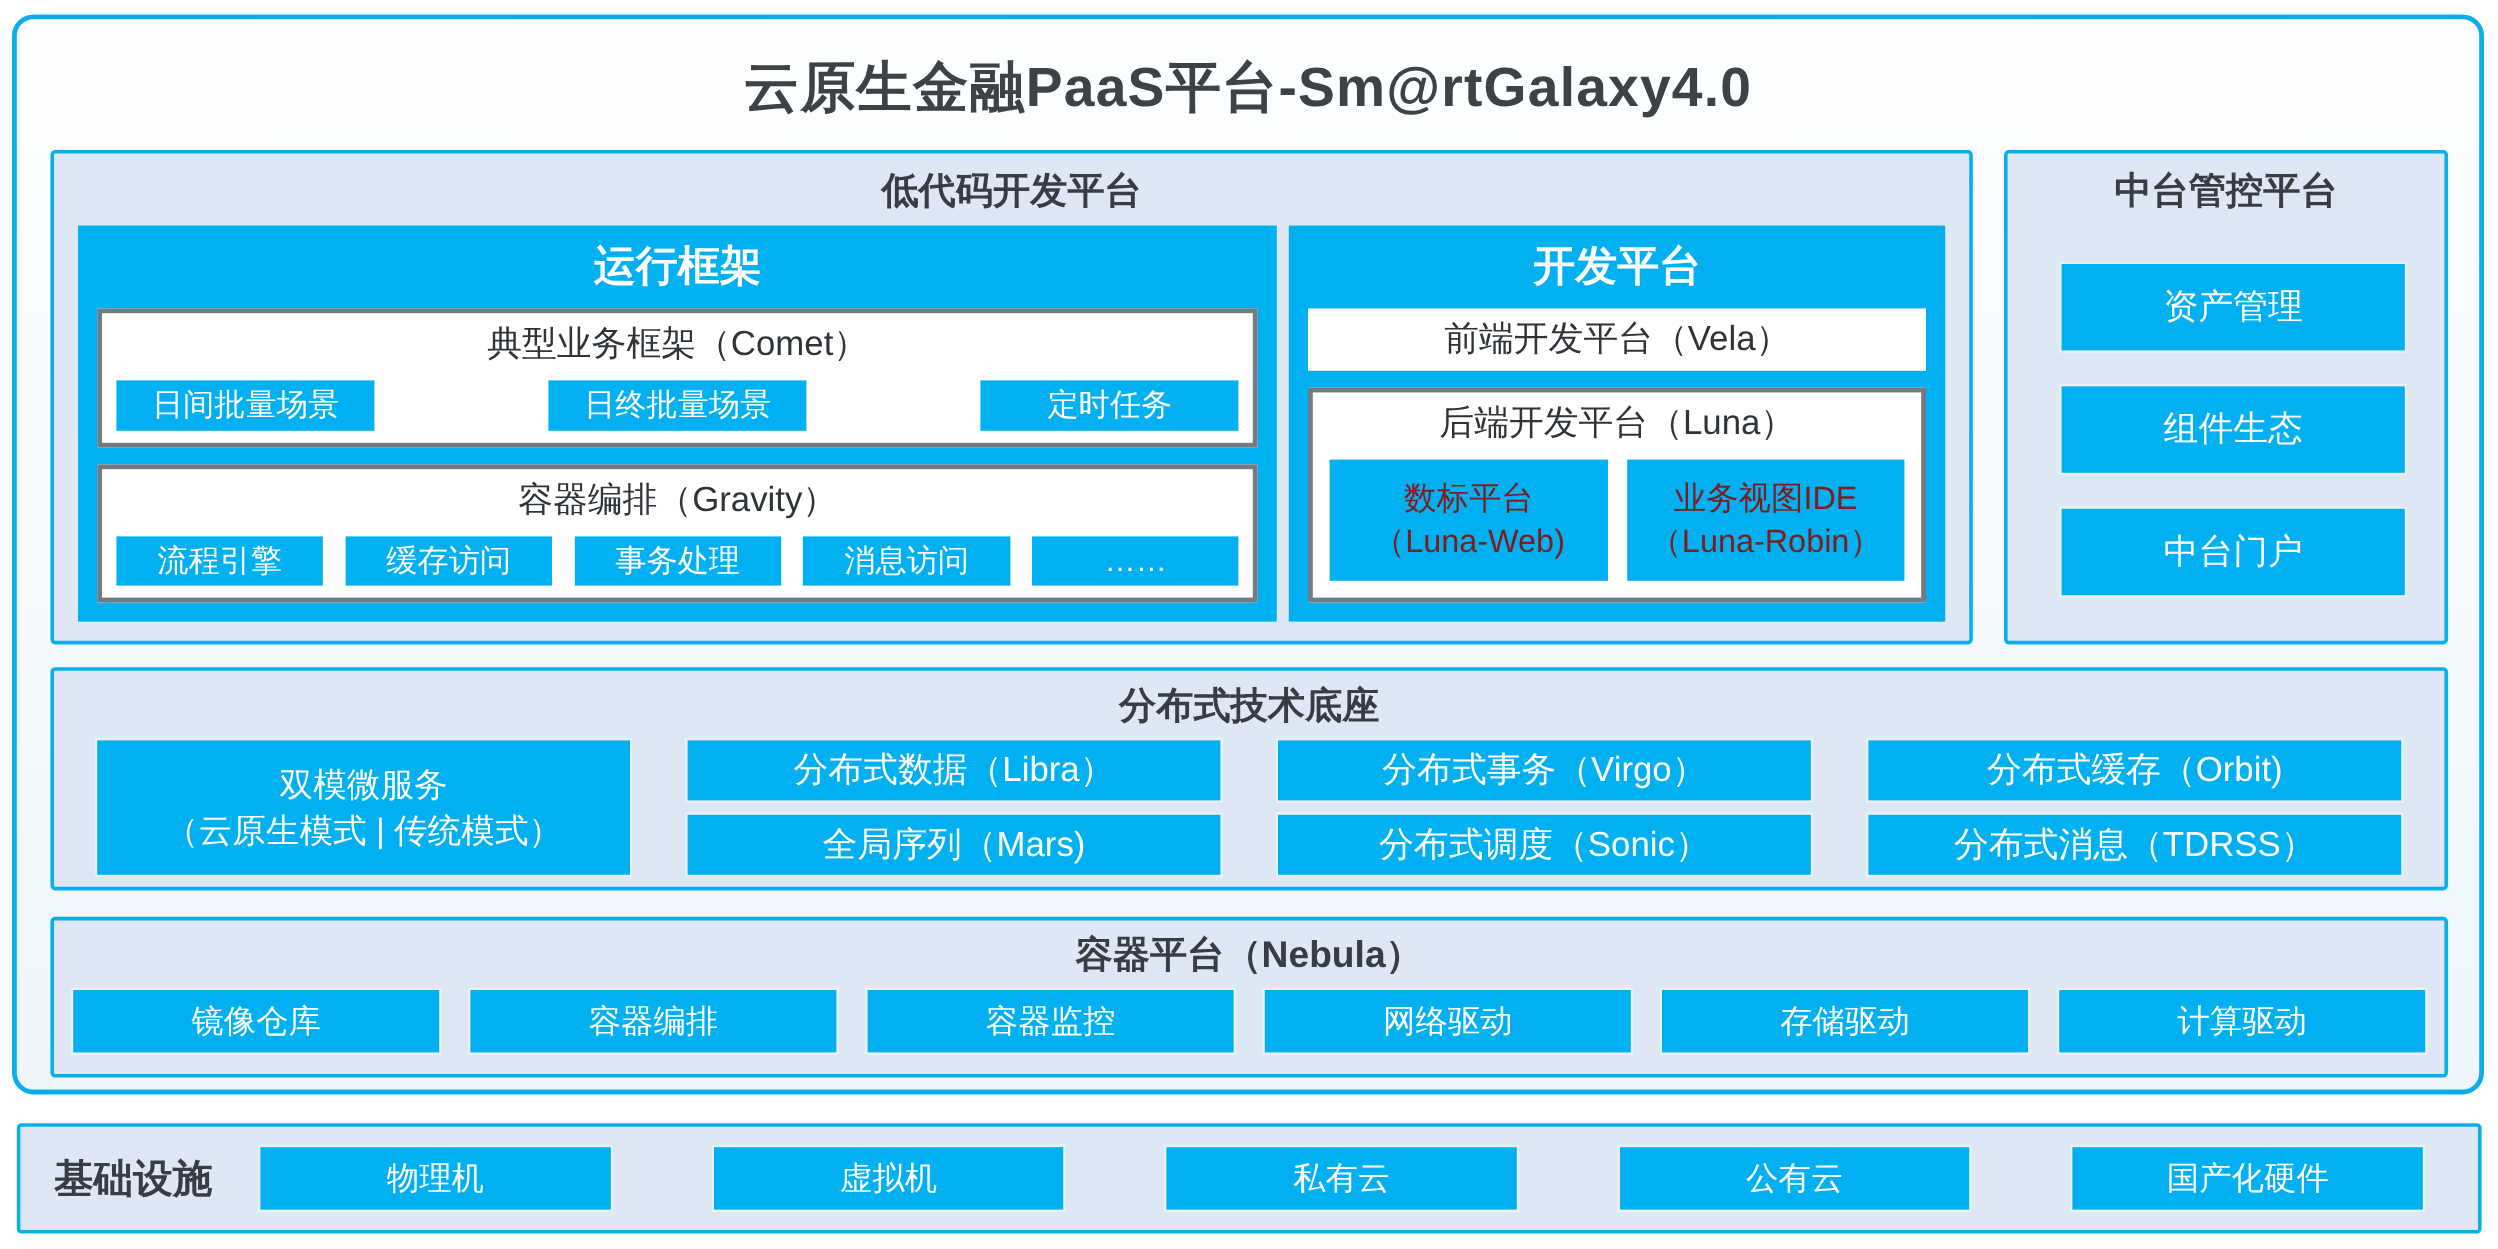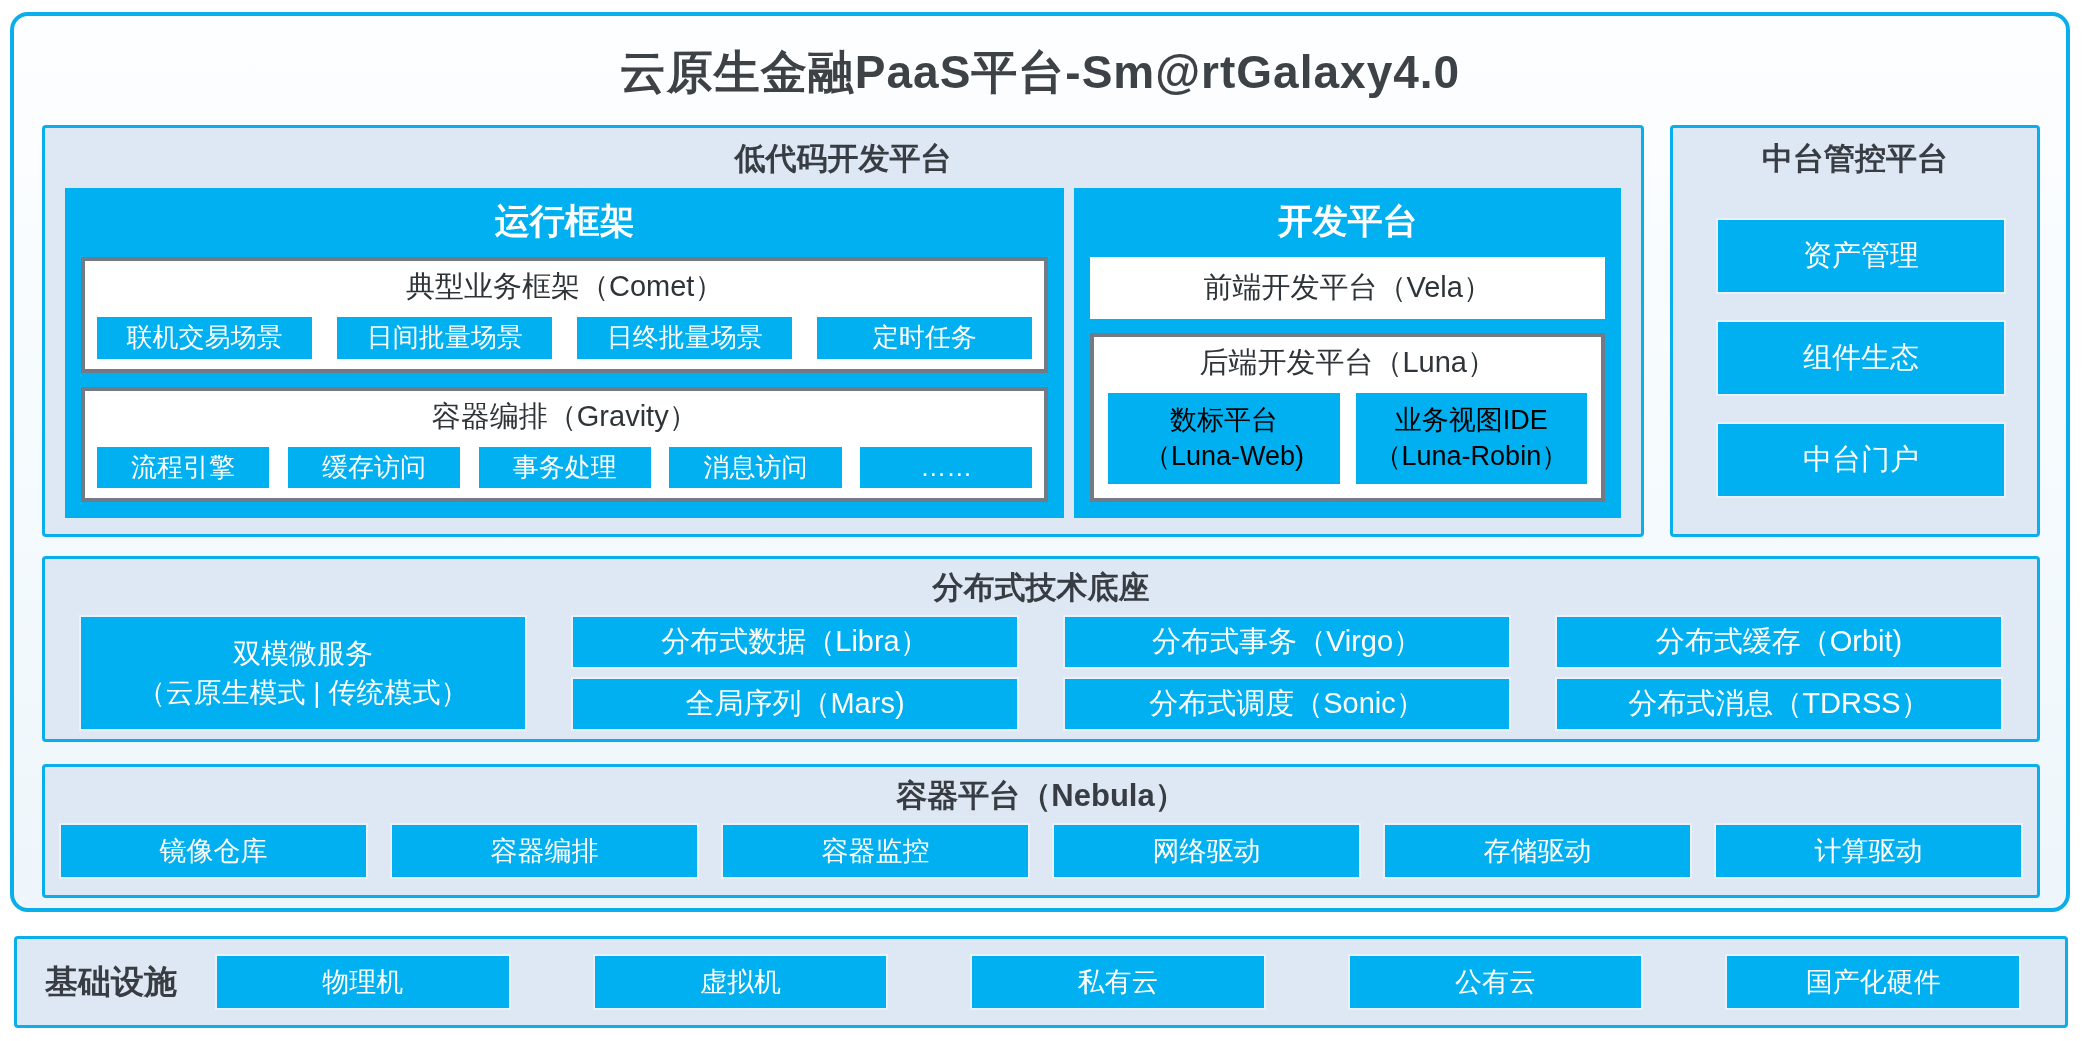--- a/index.html
+++ b/index.html
@@ -62,27 +62,27 @@
   .chip {
     background: #00b0f0; color: #fff; font-size: 26px;
     display: flex; align-items: center; justify-content: center;
     box-shadow: 0 0 0 2px rgba(255,255,255,.35);
     text-align: center;
   }
   .chip.w4 { width: 23%; }
   .chip.w5 { width: 18.4%; }
 
   .vela-box {
-    background: #fff; height: 62px; margin-bottom: 14px;
+    background: #fff; height: 52px; margin-bottom: 14px;
     display: flex; align-items: center; justify-content: center;
     font-size: 29px; color: #2f3439;
   }
   .luna-chips { flex: 1; display: flex; gap: 16px; padding: 0 2px 4px; }
   .luna-chip {
-    flex: 1; background: #00b0f0; color: #000000;
+    flex: 1; background: #00b0f0; color: #7f1d1d;
     display: flex; flex-direction: column; align-items: center; justify-content: center;
     font-size: 27px; line-height: 1.3; text-align: center;
     box-shadow: 0 0 0 2px rgba(255,255,255,.35);
   }
 
   
   #midplatform { left: 1670px; top: 125px; width: 370px; height: 412px; }
   #midplatform .btncol {
     position: absolute; left: 0; right: 0; top: 92px;
     display: flex; flex-direction: column; gap: 30px; align-items: center; padding-left: 12px;
@@ -150,21 +150,20 @@
 
 <div class="panel" id="lowcode">
   <div class="panel-label">低代码开发平台</div>
   <div class="content">
 
     <div class="bluepanel" id="runtime">
       <div class="bluepanel-title">运行框架</div>
       <div class="whitebox">
         <div class="box-title">典型业务框架（Comet）</div>
         <div class="chiprow">
-          <div class="chip w4">联机交易场景</div>
           <div class="chip w4">日间批量场景</div>
           <div class="chip w4">日终批量场景</div>
           <div class="chip w4">定时任务</div>
         </div>
       </div>
       <div class="whitebox second">
         <div class="box-title">容器编排（Gravity）</div>
         <div class="chiprow">
           <div class="chip w5">流程引擎</div>
           <div class="chip w5">缓存访问</div>

